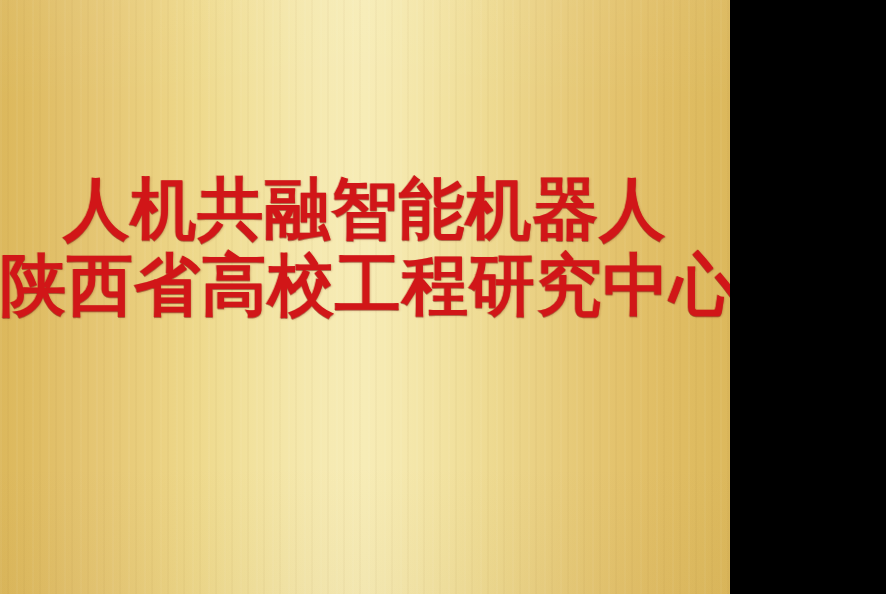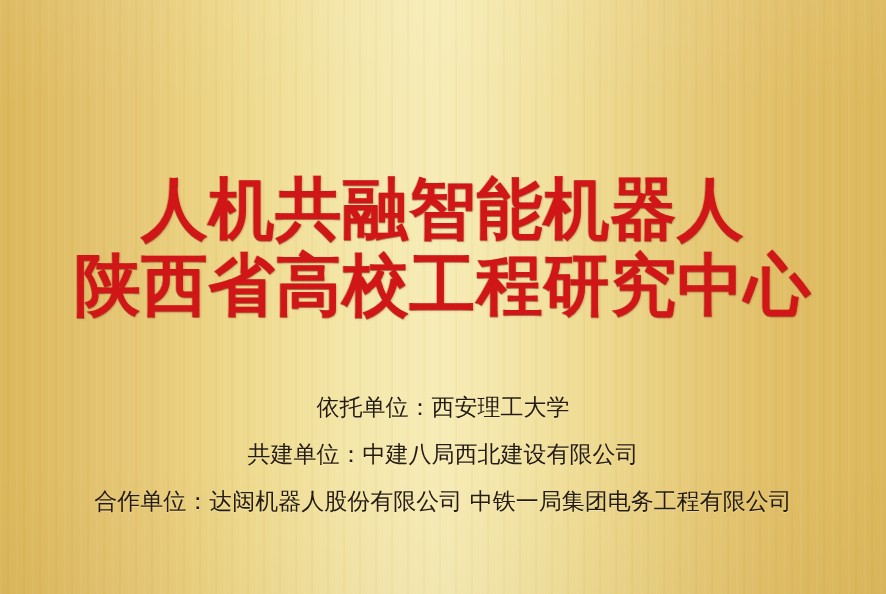--- a/index.html
+++ b/index.html
@@ -3,21 +3,21 @@
 <meta charset="utf-8">
 <style>
   html, body {
     margin: 0;
     padding: 0;
     background: #000;
   }
 
   #plaque {
     position: relative;
-    width: 886px;
+    width: 730px;
     height: 594px;
     overflow: hidden;
     font-family: "DejaVu Sans", "Liberation Sans", sans-serif;
     
     background:
       linear-gradient(90deg,
         #dcb85c 0%,
         #dfbc62 4%,
         #e2c16c 9%,
         #e6c876 15%,
@@ -132,19 +132,14 @@
 <div id="plaque">
 
   <div class="brush"></div>
   <div class="sheen"></div>
 
   <div class="title-block">
     <div class="title-line l1">人机共融智能机器人</div>
     <div class="title-line l2">陕西省高校工程研究中心</div>
   </div>
 
-  <div class="sub-block">
-    <div class="sub-line s1">依托单位：西安理工大学</div>
-    <div class="sub-line s2">共建单位：中建八局西北建设有限公司</div>
-    <div class="sub-line s3">合作单位：达闼机器人股份有限公司 中铁一局集团电务工程有限公司</div>
-  </div>
 
 </div>
 
 </body></html>

